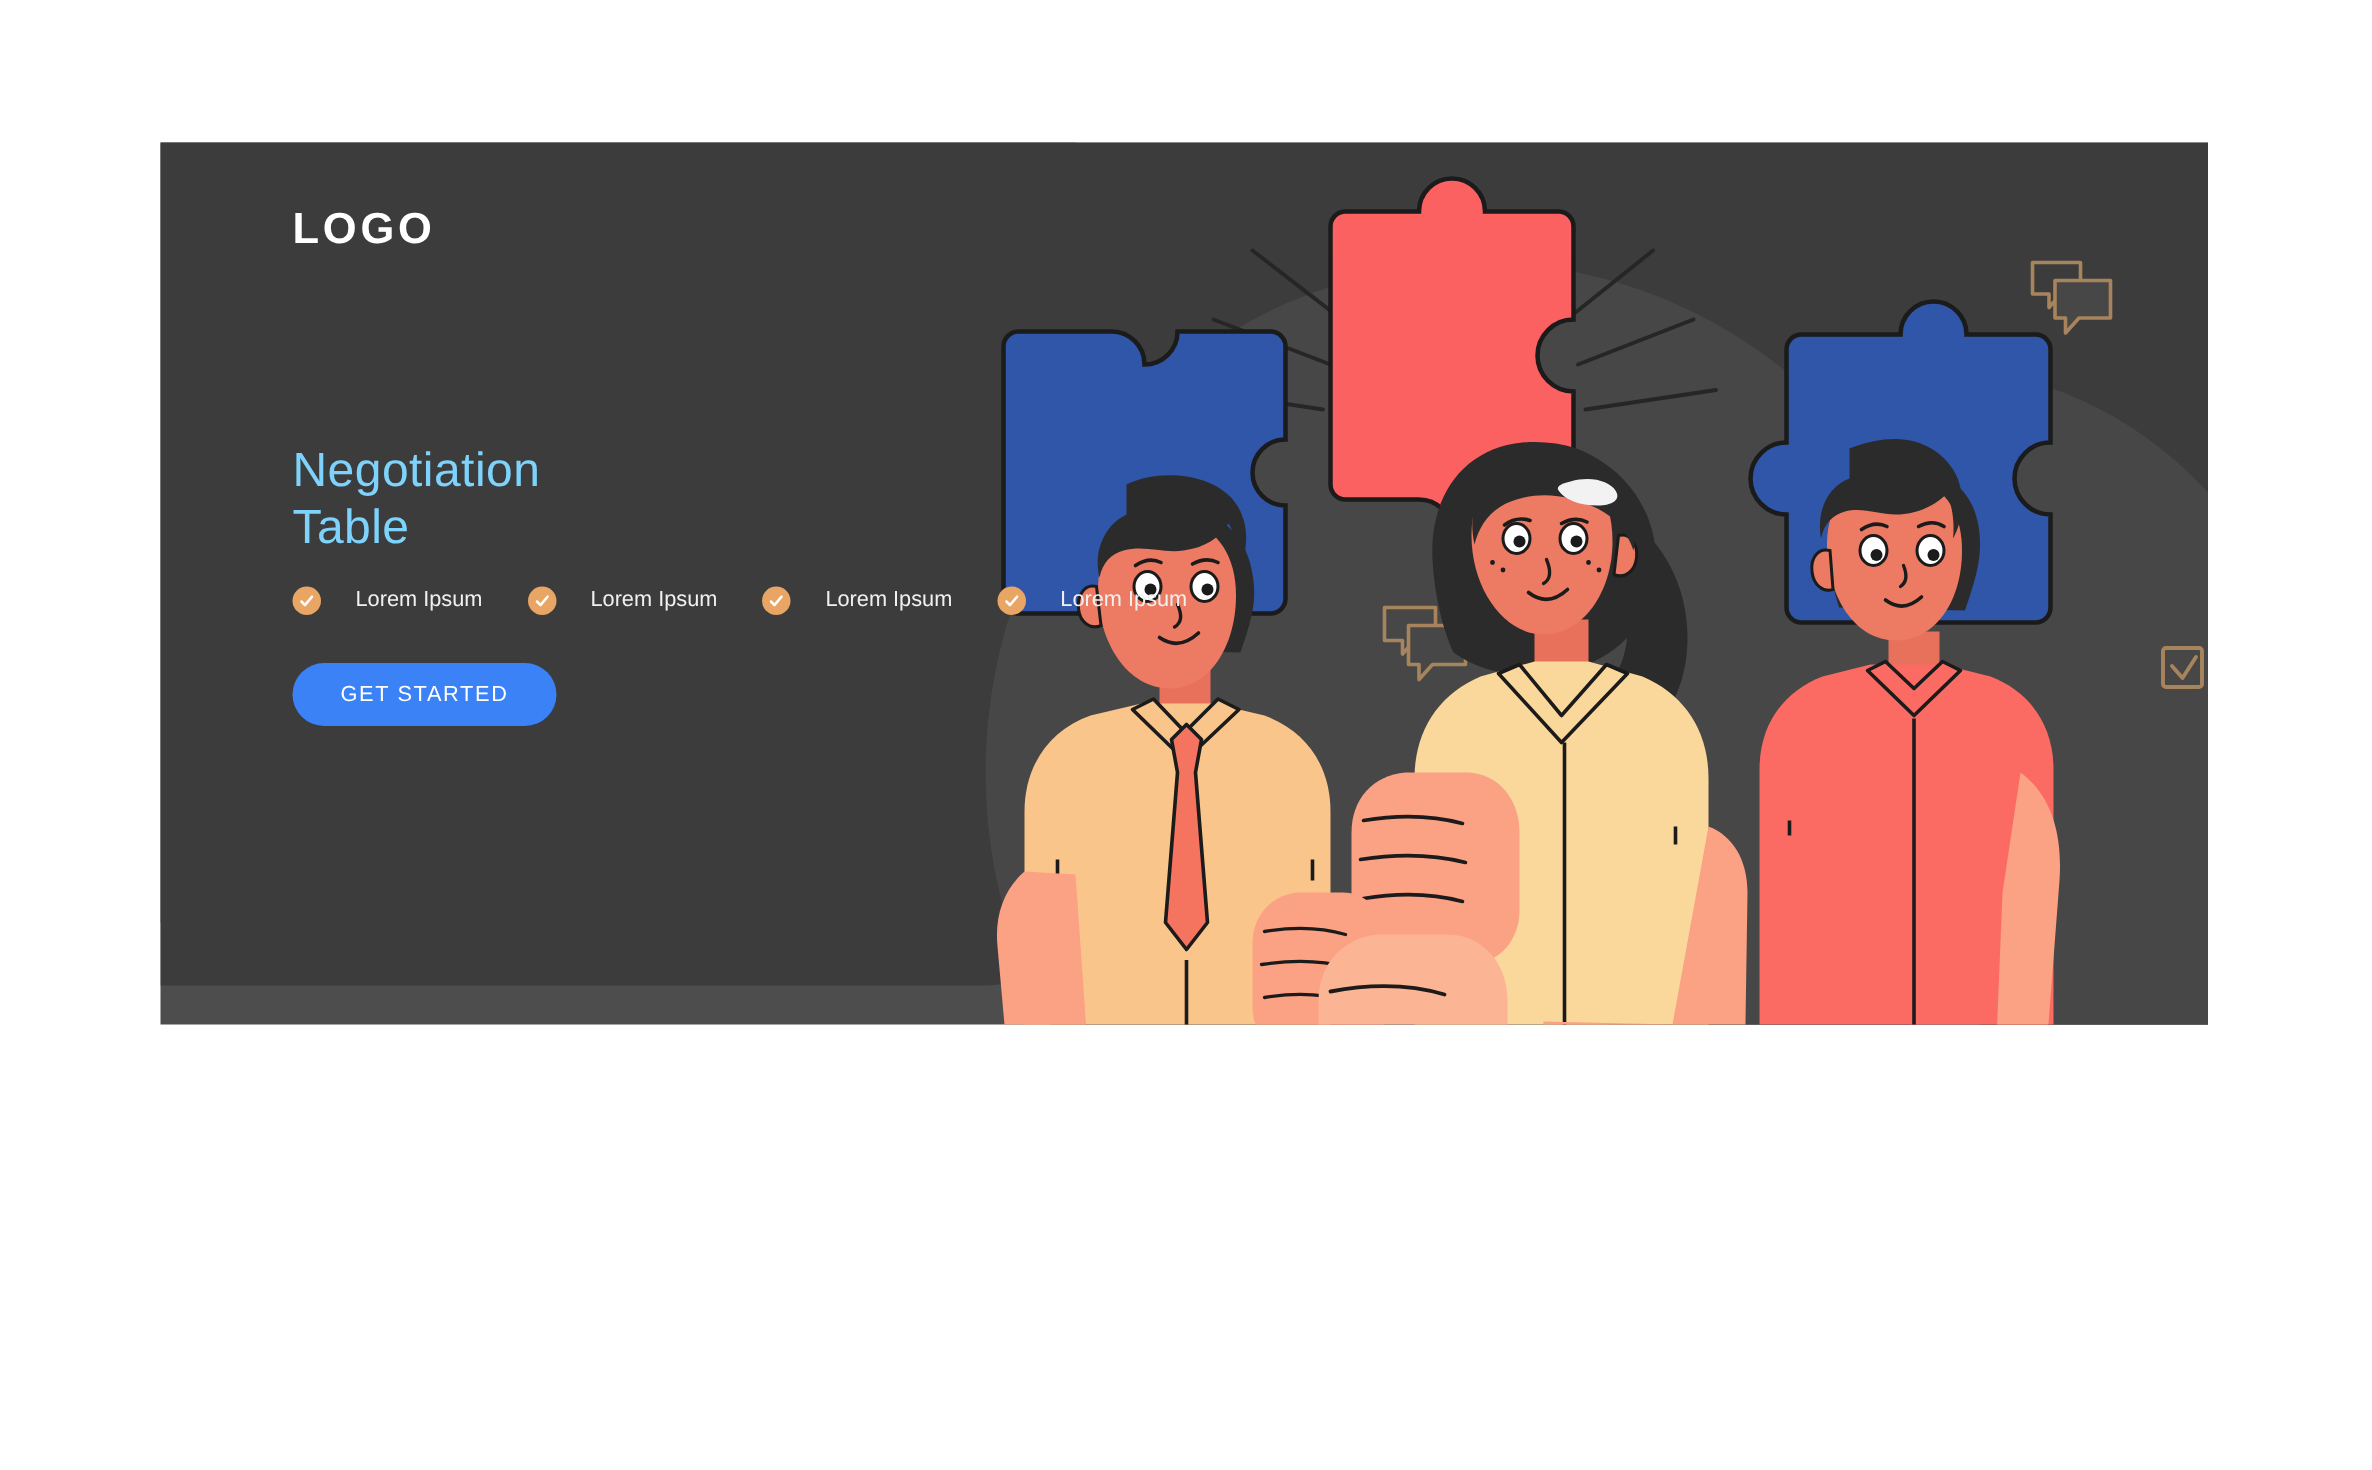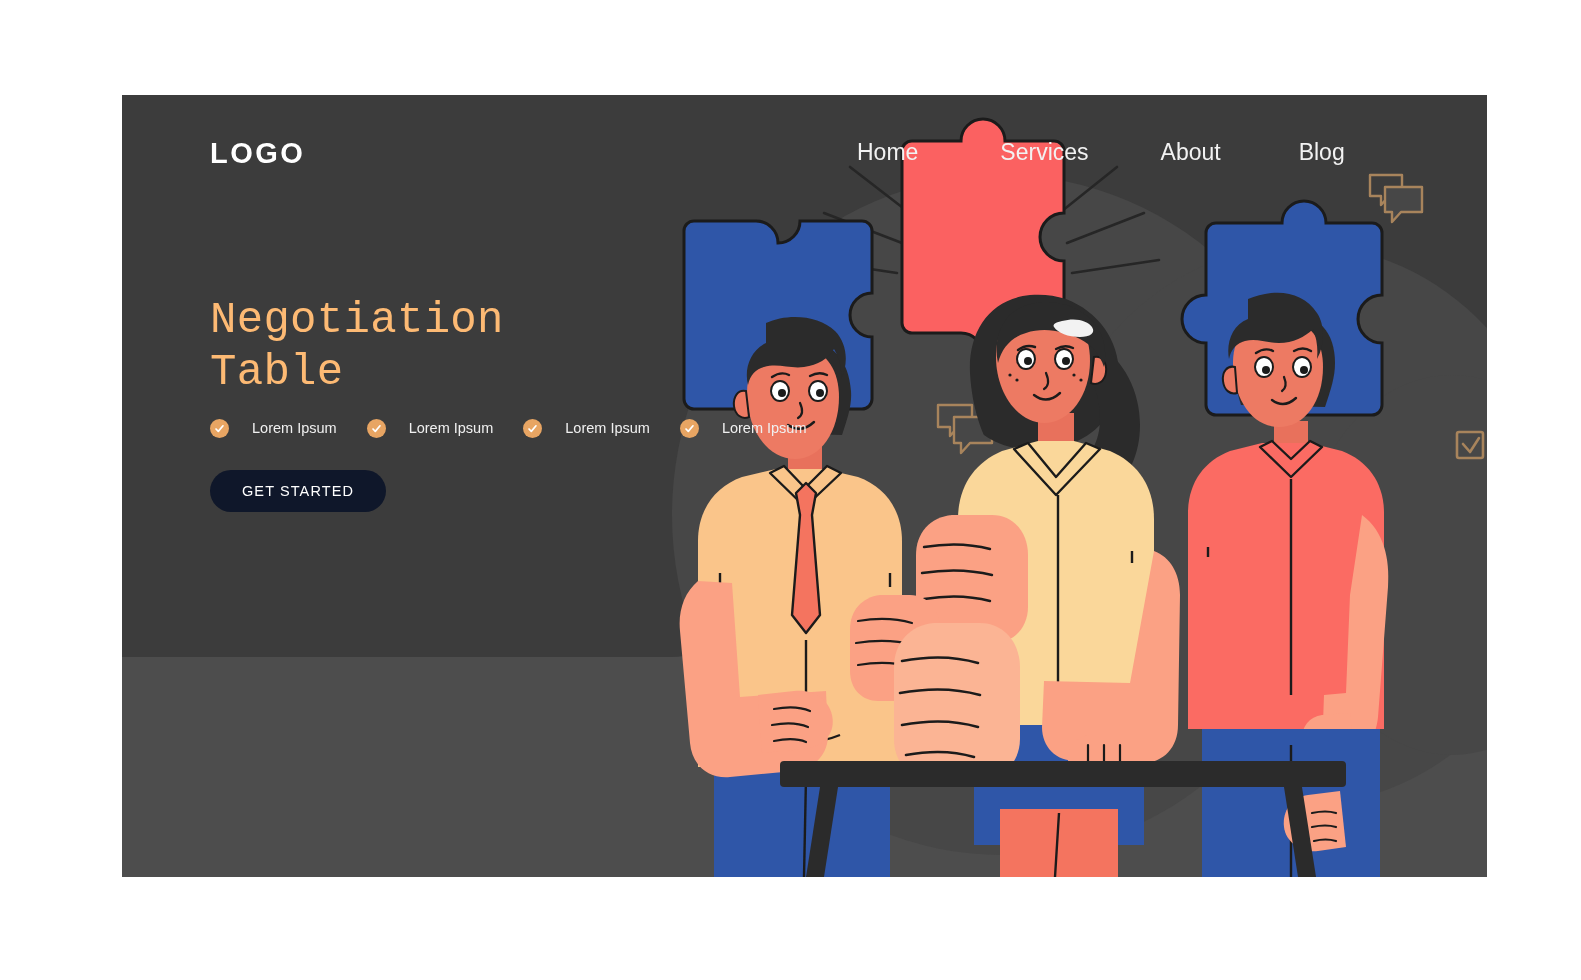--- a/index.html
+++ b/index.html
@@ -13,24 +13,24 @@
   #root {
     position: relative;
     width: 1581px;
     height: 980px;
     background: #ffffff;
   }
 
   
   .page-frame {
     position: absolute;
-    left: 122px;
+    left: 107px;
     top: 95px;
     width: 1365px;
-    height: 782px;
+    height: 588px;
     background: #4d4d4d;
     overflow: hidden;
   }
   .hero-panel-curve {
     position: absolute;
     left: 0;
     top: 0;
     width: 610px;
     height: 562px;
     background: #3c3c3c;
@@ -77,27 +77,26 @@
 
   
   .hero-copy {
     position: absolute;
     left: 88px;
     top: 200px;
     width: 560px;
     z-index: 40;
   }
   .hero-title {
-    color: #fdba74;
-    font-size: 44px;
+    color: #7dd3fc;
+    font-size: 32px;
     font-weight: normal;
     line-height: 1.18;
     letter-spacing: 0.3px;
     white-space: pre-line;
-    font-family: Liberation Mono, monospace;
   }
   .hero-sub {
     margin-top: 20px;
     color: #e8e8e8;
     font-size: 17px;
     line-height: 1.82;
     text-align: justify;
     width: 418px;
   }
   .feature-row {
@@ -125,21 +124,21 @@
   .feature-label {
     color: #f0f0f0;
     font-size: 14.5px;
     white-space: nowrap;
   }
   .cta-button {
     margin-top: 32px;
     width: 176px;
     height: 42px;
     border-radius: 21px;
-    background: #0f172a;
+    background: #3b82f6;
     border: none;
     color: #ffffff;
     font-size: 14.5px;
     letter-spacing: 1.1px;
     font-family: "Liberation Sans", sans-serif;
     cursor: pointer;
     display: flex;
     align-items: center;
     justify-content: center;
   }
@@ -447,26 +446,20 @@
             <path d="M158 692 l-14 90 h18 l14 -90 z" fill="#2b2b2b"></path>
             <path d="M640 692 l14 90 h-18 l-14 -90 z" fill="#2b2b2b"></path>
           </g>
 
         </g>
       </svg>
     </div>
 
     <div class="site-header">
       <div class="logo">LOGO</div>
-      <nav class="nav">
-        <a class="nav-item">Home</a>
-        <a class="nav-item">Services</a>
-        <a class="nav-item">About</a>
-        <a class="nav-item">Blog</a>
-      </nav>
     </div>
 
     <div class="hero-copy">
       <h1 class="hero-title">Negotiation
 Table</h1>
 
       <div class="feature-row">
         <div class="feature-item">
           <span class="check-circle">
             <svg width="11" height="11" viewBox="0 0 11 11">

